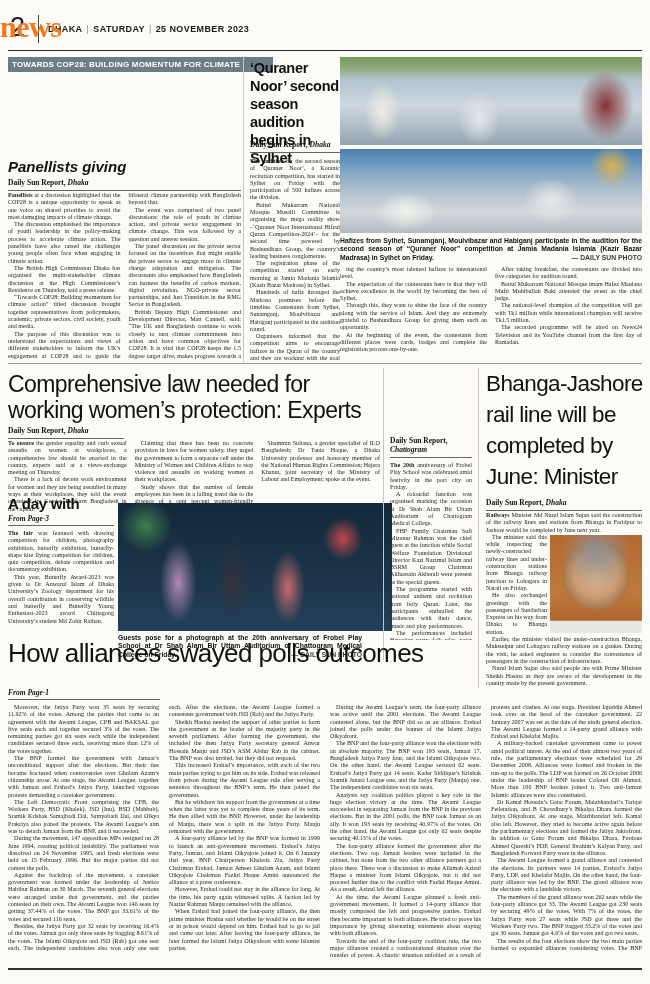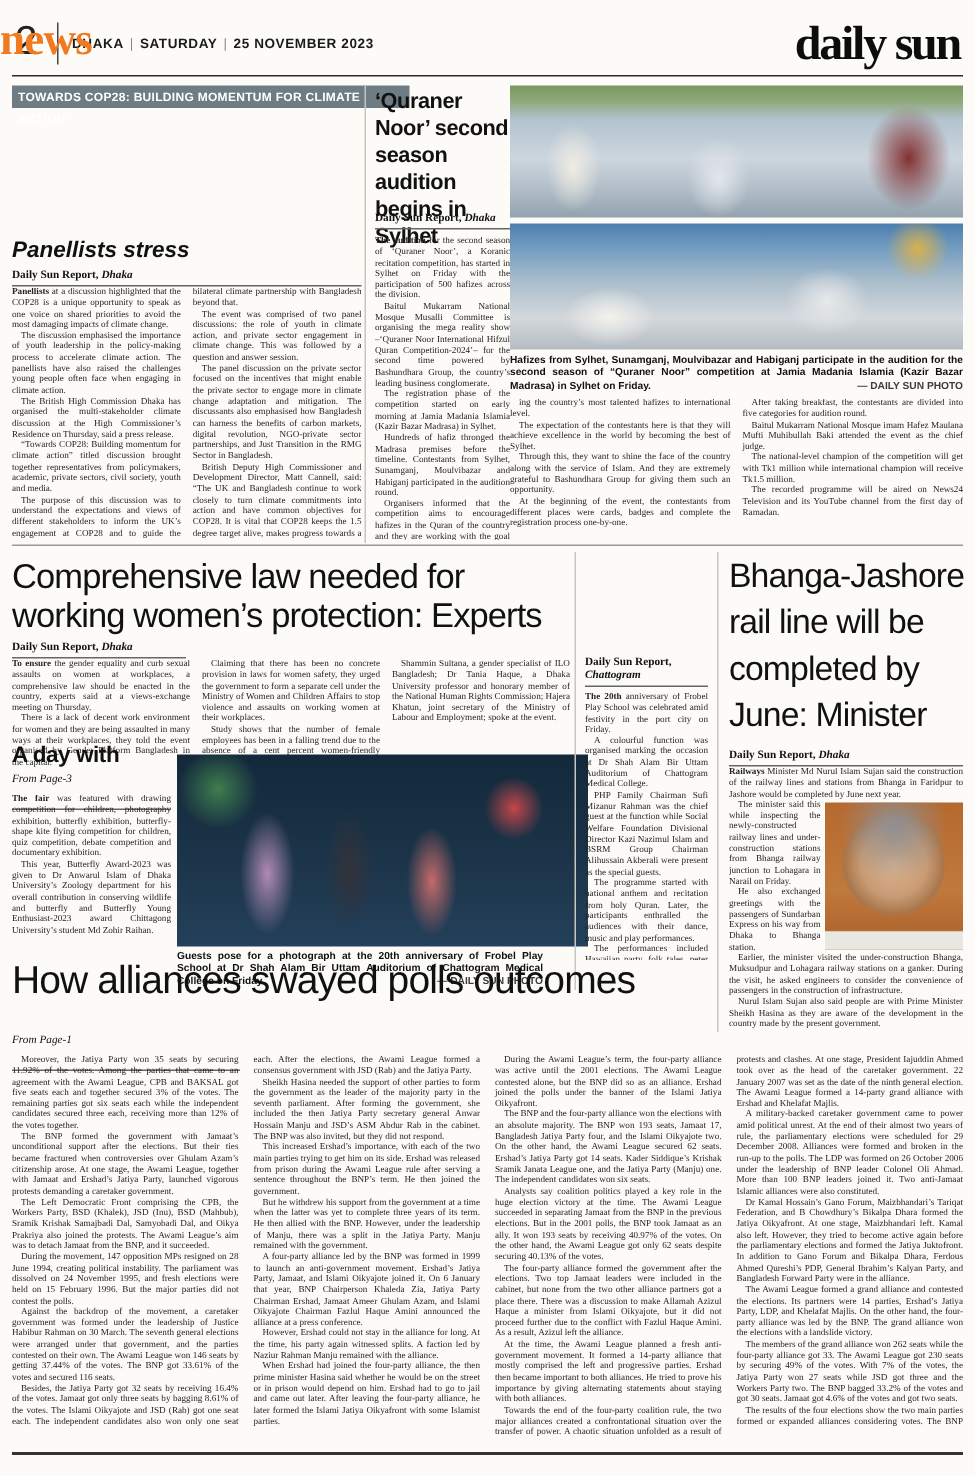--- a/index.html
+++ b/index.html
@@ -13,21 +13,21 @@
   .dateline{font-size:9px;font-weight:bold;letter-spacing:.4px;color:#1a1a1a}
   .dateline .sep{color:#8a8a8a;padding:0 4px;font-weight:400}
   .section-title{font-size:30px;font-weight:bold;color:#f17a21;letter-spacing:-.5px;text-align:left}
   .masthead{font-size:32px;font-weight:bold;color:#0d0d0d;letter-spacing:-1.5px}
   .kicker{background:#6e7d84;color:#fff;font-size:8px;font-weight:bold;letter-spacing:.2px;line-height:15px;padding-left:4px;font-family:"Liberation Sans",sans-serif}
   .headline{font-family:"Liberation Sans",sans-serif;font-weight:400;color:#111;letter-spacing:-.6px}
   .headline.bold{font-weight:bold;letter-spacing:-.3px}
   .subhead{font-family:"Liberation Sans",sans-serif;font-weight:bold;font-style:italic;font-size:15px;color:#111}
   .byline{font-size:7.5px;font-weight:bold;color:#111;border-bottom:1px solid #666;padding-bottom:3px}
   .byline .place{font-style:italic}
-  .fromref{font-size:7.5px;font-weight:normal;font-style:italic;color:#111;border-bottom:1px solid #666;padding-bottom:16px}
+  .fromref{font-size:7.5px;font-weight:bold;font-style:italic;color:#111;border-bottom:1px solid #666;padding-bottom:2px}
   .body{font-size:6.1px;line-height:7.3px;text-align:justify;color:#242424;overflow:hidden}
   .body .para{text-indent:6px}
   .body .para.first{text-indent:0}
   .plist{display:contents}
   .cols2{column-count:2;column-gap:8px}
   .cols3{column-count:3;column-gap:8px}
   .cols4{column-count:4;column-gap:10px}
   .caption{font-family:"Liberation Sans",sans-serif;font-weight:bold;font-size:6.8px;line-height:8.4px;color:#101010;text-align:justify}
   .caption .credit{float:right;color:#3c3c3c;padding-left:6px;white-space:nowrap}
   .photo{position:absolute}
@@ -58,25 +58,24 @@
 <body>
 
 <div class="page">
 
   <div class="abs pageno" style="left:10px;top:12px">2</div>
   <div class="abs" style="left:38px;top:15px;width:1px;height:28px;background:#444"></div>
   <div class="abs dateline sans" style="left:48px;top:24px">
     <span>DHAKA</span><span class="sep">|</span><span>SATURDAY</span><span class="sep">|</span><span>25 NOVEMBER 2023</span>
   </div>
   <div class="abs section-title" style="left:0;right:0;top:10px">news</div>
-  <div class="abs masthead" style="right:10px;top:10px">daily sun</div>
   <div class="abs hrule" style="left:8px;right:8px;top:50px"></div>
 
   <div class="abs kicker" style="left:8px;top:57px;width:265px;height:15px">TOWARDS COP28: BUILDING MOMENTUM FOR CLIMATE ACTION</div>
-  <div class="abs subhead" style="left:8px;top:158px">Panellists stress</div>
+  <div class="abs subhead" style="left:8px;top:158px">Panellists giving</div>
   <div class="abs byline" style="left:8px;top:178px;width:233px">
     <span>Daily Sun Report,</span> <span class="place">Dhaka</span>
   </div>
   <div class="abs body cols2" style="left:8px;top:192px;width:233px;height:170px">
     <p class="para first"><b>Panellists</b><span> at a discussion highlighted that the COP28 is a unique opportunity to speak as one voice on shared priorities to avoid the most damaging impacts of climate change.</span></p>
     <div class="plist"><p class="para">The discussion emphasised the importance of youth leadership in the policy-making process to accelerate climate action. The panellists have also raised the challenges young people often face when engaging in climate action.</p><p class="para">The British High Commission Dhaka has organised the multi-stakeholder climate discussion at the High Commissioner’s Residence on Thursday, said a press release.</p><p class="para">“Towards COP28: Building momentum for climate action” titled discussion brought together representatives from policymakers, academic, private sectors, civil society, youth and media.</p><p class="para">The purpose of this discussion was to understand the expectations and views of different stakeholders to inform the UK’s engagement at COP28 and to guide the bilateral climate partnership with Bangladesh beyond that.</p><p class="para">The event was comprised of two panel discussions: the role of youth in climate action, and private sector engagement in climate change. This was followed by a question and answer session.</p><p class="para">The panel discussion on the private sector focused on the incentives that might enable the private sector to engage more in climate change adaptation and mitigation. The discussants also emphasised how Bangladesh can harness the benefits of carbon markets, digital revolution, NGO-private sector partnerships, and Just Transition in the RMG Sector in Bangladesh.</p><p class="para">British Deputy High Commissioner and Development Director, Matt Cannell, said: “The UK and Bangladesh continue to work closely to turn climate commitments into action and have common objectives for COP28. It is vital that COP28 keeps the 1.5 degree target alive, makes progress towards a clean energy transition, away from fossil fuels, and rebuilds trust on climate financing commitments.”</p></div>
   </div>
 
   <div class="abs vrule" style="left:243px;top:57px;height:305px"></div>
 

